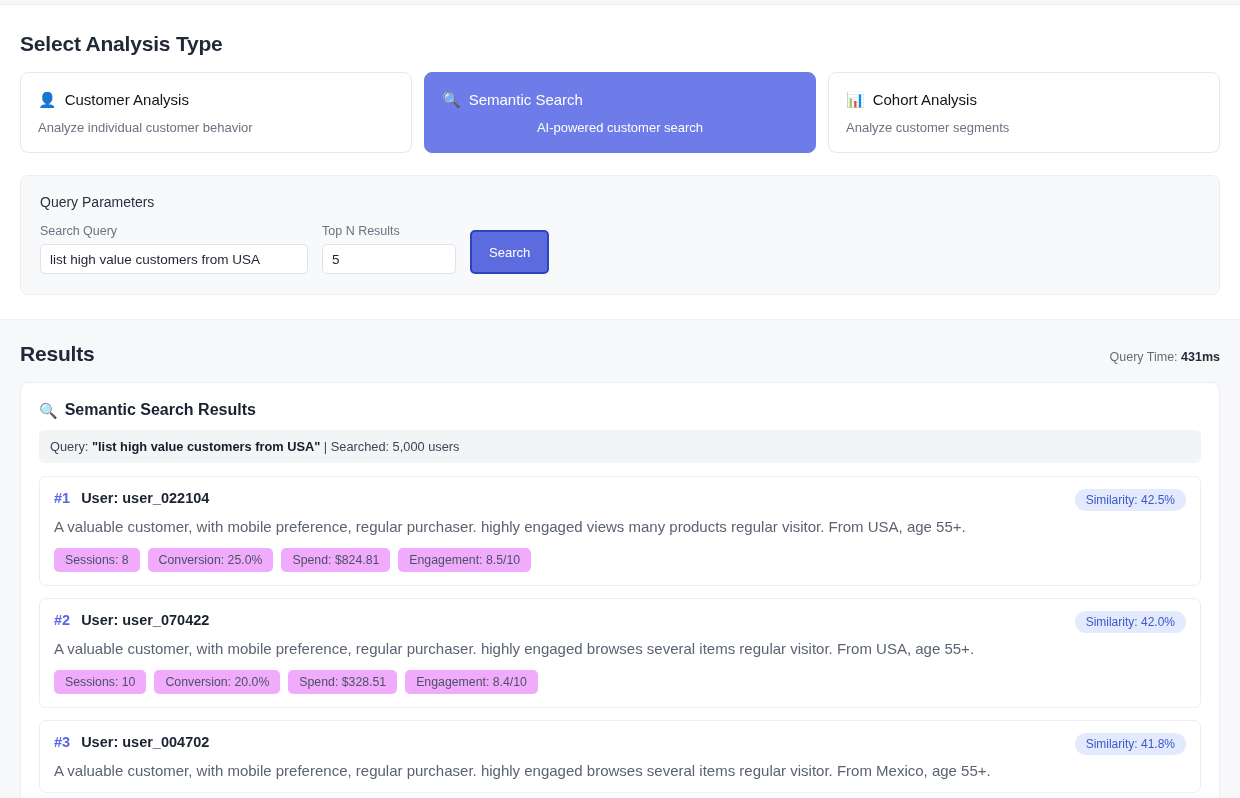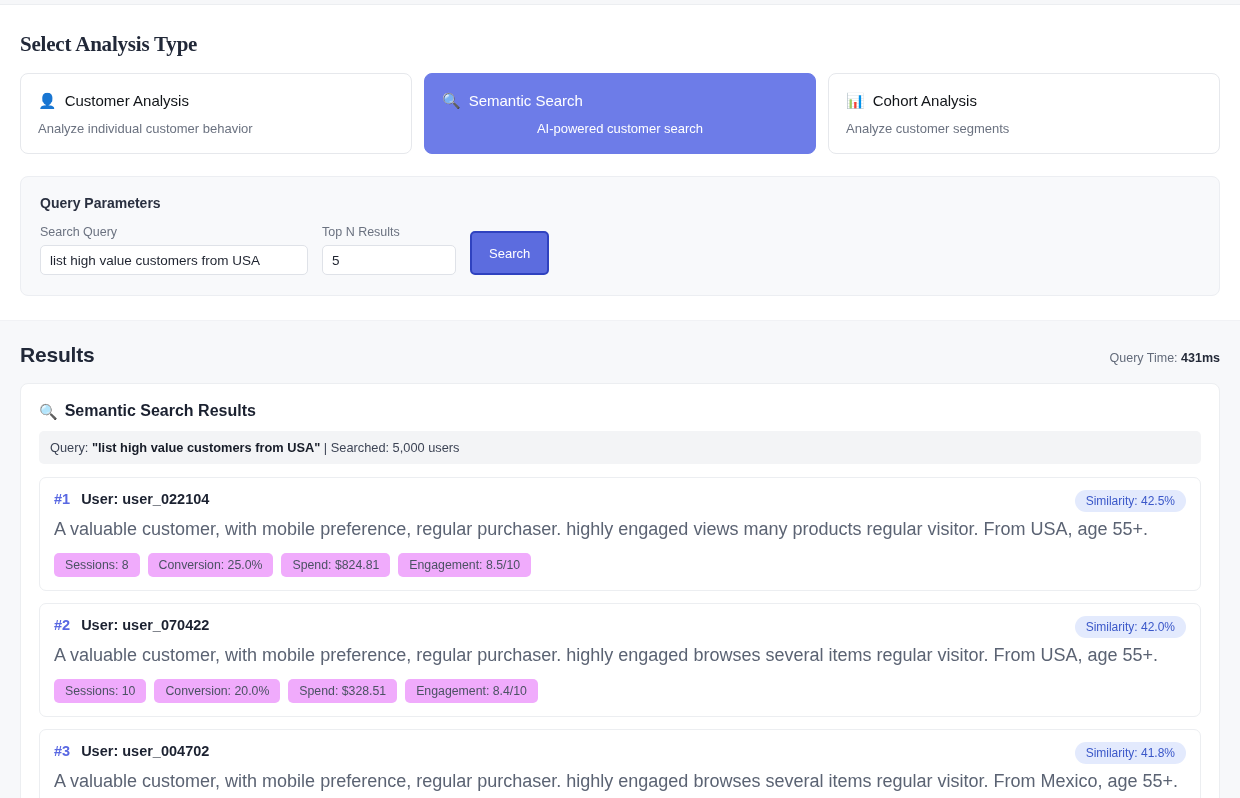--- a/index.html
+++ b/index.html
@@ -14,21 +14,21 @@
     -webkit-font-smoothing: antialiased;
   }
   .page { width: 1240px; height: 798px; position: relative; background: #ffffff; }
 
   .top-strip { height: 5px; width: 100%; background: #f6f7f9; border-bottom: 1px solid #eceef1; }
 
   
   .section-top { padding: 0 20px; background: #ffffff; }
   h2.section-title {
     font-size: 21px; font-weight: bold; color: #212838;
-    margin: 0; padding: 27px 0 16px 0; letter-spacing: -0.2px; font-family: Liberation Serif, serif;
+    margin: 0; padding: 27px 0 16px 0; letter-spacing: -0.2px;
   }
   .card-row { display: flex; gap: 12px; }
   .type-card {
     flex: 1 1 0; background: #ffffff;
     border: 1px solid #e6e8ec; border-radius: 8px;
     padding: 18px 17px 17px 17px; min-height: 80px;
     cursor: pointer;
   }
   .type-card.selected {
     background: #6d7ce8; border-color: #6d7ce8; color: #ffffff;
@@ -39,21 +39,21 @@
   .type-card.selected .type-name { color: #ffffff; }
   .type-desc { font-size: 13px; color: #6b7280; margin-top: 12px; }
   .type-card.selected .type-desc { color: #ffffff; text-align: center; }
 
   
   .params-panel {
     margin: 22px 20px 0 20px;
     background: #f8f9fb; border: 1px solid #eceef2; border-radius: 8px;
     padding: 18px 19px 20px 19px;
   }
-  .params-title { font-size: 14px; font-weight: bold; color: #2a3040; margin-bottom: 14px; }
+  .params-title { font-size: 14px; font-weight: normal; color: #2a3040; margin-bottom: 14px; }
   .params-row { display: flex; align-items: flex-end; gap: 14px; }
   .field { display: flex; flex-direction: column; }
   .field-label { font-size: 12.5px; color: #6b7280; margin-bottom: 6px; }
   .text-input {
     height: 30px; border: 1px solid #dfe2e8; border-radius: 5px;
     background: #ffffff; padding: 0 9px;
     font-family: "Liberation Sans", sans-serif; font-size: 13.5px; color: #1f2430;
     outline: none;
   }
   .field-query .text-input { width: 268px; }
@@ -96,21 +96,21 @@
   }
   .result-item:last-child { margin-bottom: 0; }
   .result-top { display: flex; align-items: center; gap: 11px; }
   .rank { font-size: 14.5px; font-weight: bold; color: #5968e2; }
   .user-label { font-size: 14.5px; font-weight: bold; color: #1b2130; }
   .sim-badge {
     position: absolute; right: 14px; top: 12px;
     background: #e3eafd; color: #3b58c9;
     font-size: 12px; border-radius: 11px; padding: 4px 11px;
   }
-  .result-desc { font-size: 18px; color: #5b6373; margin-top: 12px; }
+  .result-desc { font-size: 15px; color: #5b6373; margin-top: 12px; }
   .chips { display: flex; gap: 8px; margin-top: 13px; flex-wrap: wrap; }
   .chip {
     background: #f0abfc; color: #4b5263; font-size: 12.3px;
     border-radius: 5px; padding: 5px 11px;
   }
 </style>
 </head>
 <body>
 
 <div class="page">

